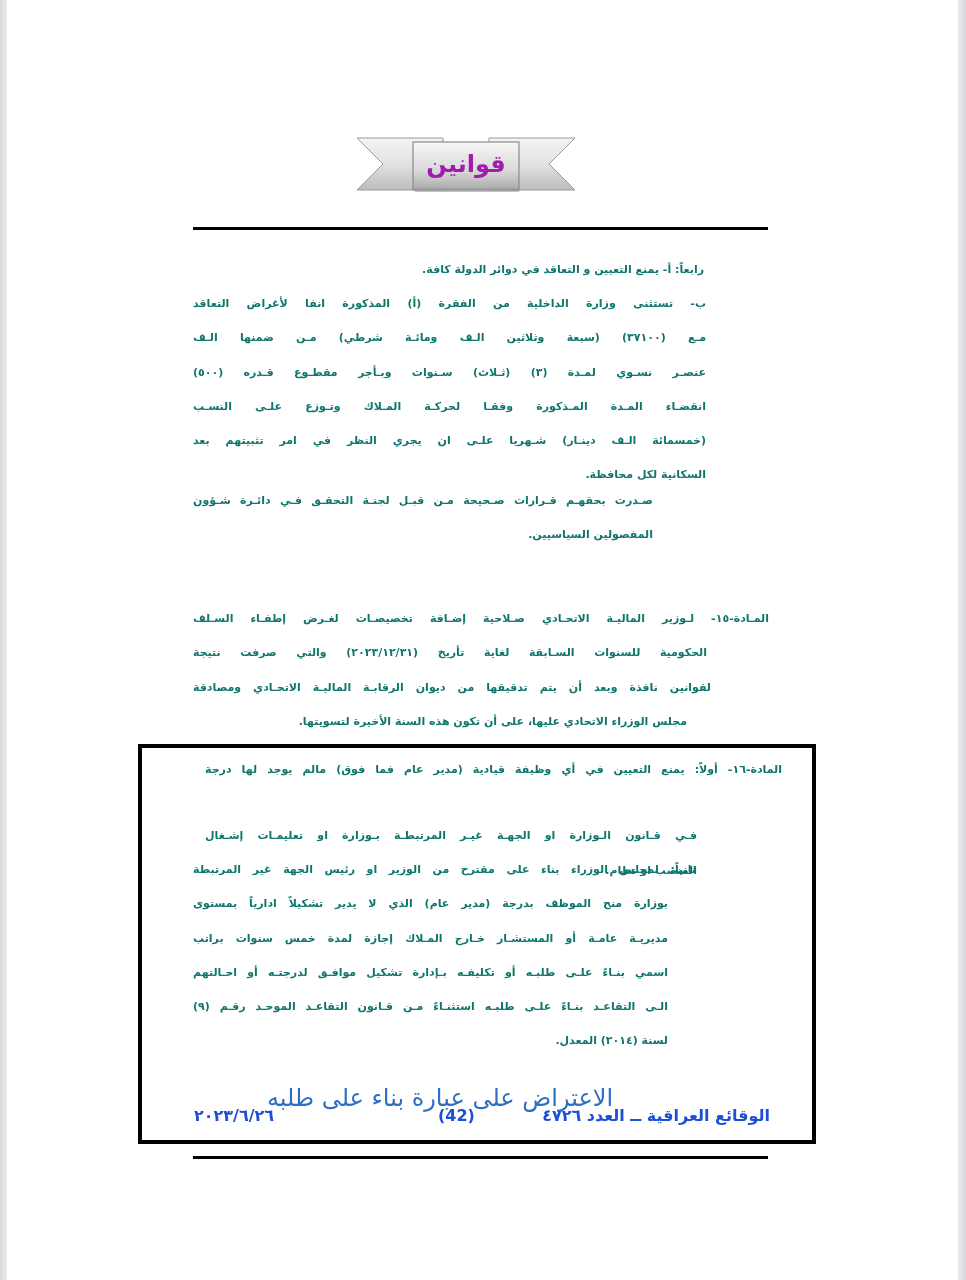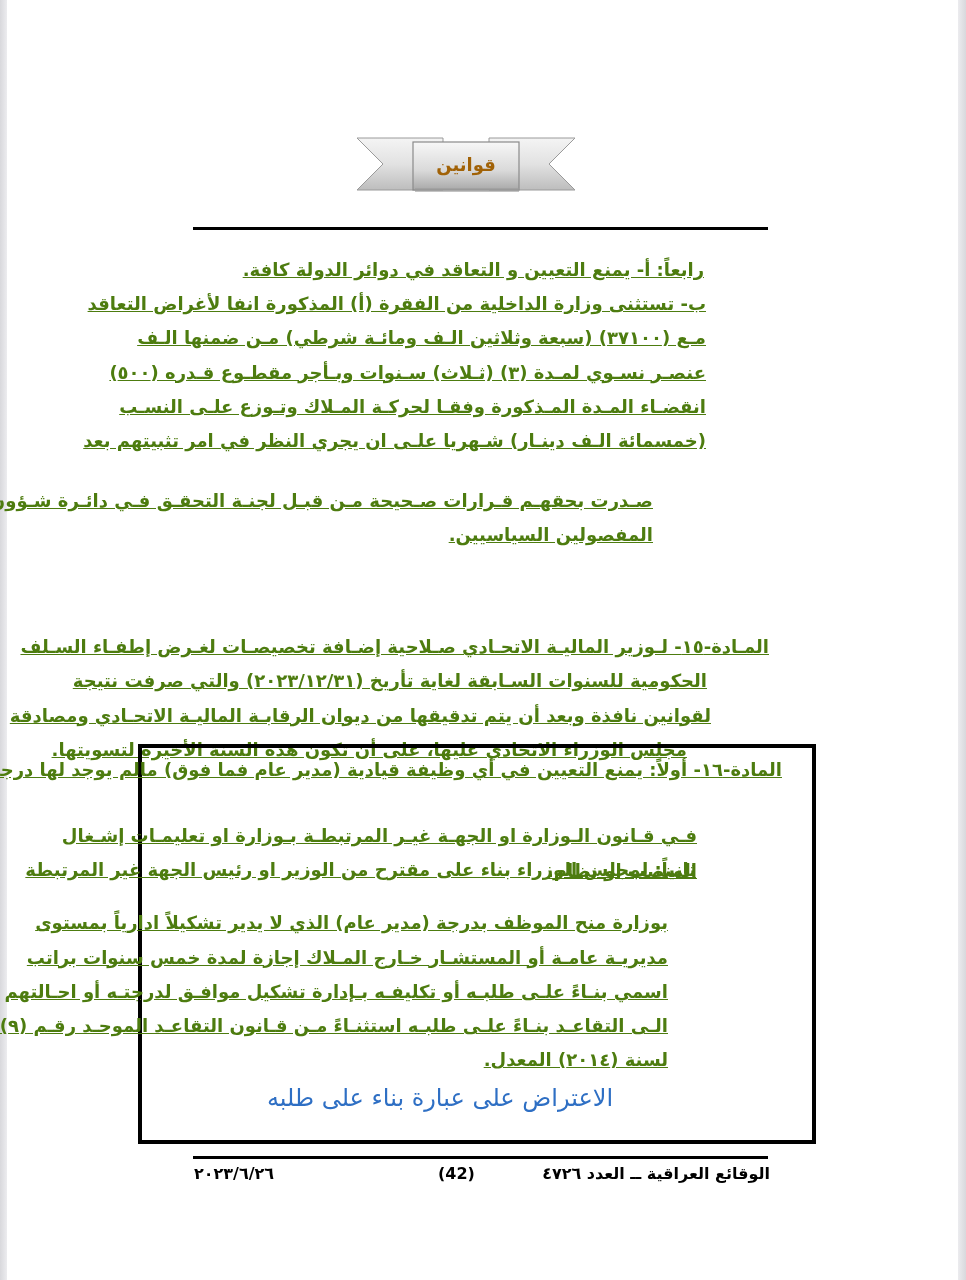--- a/index.html
+++ b/index.html
@@ -12,38 +12,38 @@
   .edge-left { position: absolute; left: 0; top: 0; width: 7px; height: 1280px;
     background: linear-gradient(to right, #d8d8dc, #ececef); }
   .edge-right { position: absolute; right: 0; top: 0; width: 8px; height: 1280px;
     background: linear-gradient(to left, #d8d8dc, #ececef); }
 
   
   .banner { position: absolute; left: 355px; top: 128px; width: 222px; height: 72px; }
   .banner svg { position: absolute; left: 0; top: 0; }
   .banner-title { position: absolute; left: 62px; top: 14px; width: 98px; height: 44px;
     display: flex; align-items: center; justify-content: center;
-    font-weight: bold; font-size: 18px; direction: rtl; color: #a16207; }
+    font-weight: bold; font-size: 24px; direction: rtl; color: #a21caf; }
 
   .rule-top { position: absolute; left: 193px; top: 227px; width: 575px; height: 3px; background: #000; }
 
   .para { position: absolute; direction: rtl; text-align: justify; text-align-last: right;
-    font-weight: bold; font-size: 18px; line-height: 34.3px; color: #4d7c0f; text-decoration: underline; }
+    font-weight: bold; font-size: 11px; line-height: 34.3px; color: #0f766e; }
   .para .ln { display: block; white-space: nowrap; text-align: justify; text-align-last: justify; }
   .para .ln.last { text-align-last: right; }
 
   .box { position: absolute; left: 138px; top: 744px; width: 670px; height: 392px;
     border: 4px solid #000; box-sizing: content-box; }
 
   .annotation { position: absolute; left: 230px; top: 1084px; width: 420px; text-align: center;
     direction: rtl; color: #2e6fc4; font-size: 24px; font-family: "DejaVu Sans", sans-serif; }
 
   .rule-bottom { position: absolute; left: 193px; top: 1156px; width: 575px; height: 3px; background: #000; }
 
-  .footer-item { position: absolute; top: 1164px; font-weight: bold; font-size: 16px; direction: rtl; color: #000000; white-space: nowrap; }
+  .footer-item { position: absolute; top: 1106px; font-weight: bold; font-size: 16px; direction: rtl; color: #1d4ed8; white-space: nowrap; }
 </style>
 </head>
 <body>
 
 <div class="edge-left"></div>
 <div class="edge-right"></div>
 
 <div class="banner">
   <svg width="222" height="72" viewBox="0 0 222 72">
     <defs>
@@ -74,45 +74,46 @@
 <div class="para" style="left:340px; top:253px; width:364px;">
   <span class="ln last">رابعاً: أ- يمنع التعيين و التعاقد في دوائر الدولة كافة.</span>
 </div>
 
 <div class="para" style="left:193px; top:287px; width:513px;">
   <span class="ln">ب- تستثنى وزارة الداخلية من الفقرة (أ) المذكورة انفا لأغراض التعاقد</span>
   <span class="ln">مـع (٣٧١٠٠) (سبعة وثلاثين الـف ومائـة شرطي) مـن ضمنها الـف</span>
   <span class="ln">عنصـر نسـوي لمـدة (٣) (ثـلاث) سـنوات وبـأجر مقطـوع قـدره (٥٠٠)</span>
   <span class="ln">انقضـاء المـدة المـذكورة وفقـا لحركـة المـلاك وتـوزع علـى النسـب</span>
   <span class="ln">(خمسمائة الـف دينـار) شـهريا علـى ان يجري النظر في امر تثبيتهم بعد</span>
+  <span class="ln last">السكانية لكل محافظة.</span>
 </div>
 
 <div class="para" style="left:193px; top:484px; width:510px;">
   <span class="ln" style="margin-right:50px;">صـدرت بحقهـم قـرارات صـحيحة مـن قبـل لجنـة التحقـق فـي دائـرة شـؤون</span>
   <span class="ln last" style="margin-right:50px;">المفصولين السياسيين.</span>
 </div>
 
-<div class="para" style="left:193px; top:630px; width:576px;">
+<div class="para" style="left:193px; top:602px; width:576px;">
   <span class="ln">المـادة-١٥- لـوزير الماليـة الاتحـادي صـلاحية إضـافة تخصيصـات لغـرض إطفـاء السـلف</span>
   <span class="ln" style="margin-right:62px;">الحكومية للسنوات السـابقة لغاية تأريخ (٢٠٢٣/١٢/٣١) والتي صرفت نتيجة</span>
   <span class="ln" style="margin-right:58px;">لقوانين نافذة وبعد أن يتم تدقيقها من ديوان الرقابـة الماليـة الاتحـادي ومصادقة</span>
   <span class="ln last" style="margin-right:82px;">مجلس الوزراء الاتحادي عليها، على أن تكون هذه السنة الأخيرة لتسويتها.</span>
 </div>
 
 <div class="box"></div>
 
 <div class="para" style="left:205px; top:753px; width:577px;">
   <span class="ln">المادة-١٦- أولاً: يمنع التعيين في أي وظيفة قيادية (مدير عام فما فوق) مالم يوجد لها درجة</span>
   <span class="ln" style="margin-right:85px;margin-top:32px;">فـي قـانون الـوزارة او الجهـة غيـر المرتبطـة بـوزارة او تعليمـات إشـغال</span>
   <span class="ln last" style="margin-right:85px;">المنصب او نظام.</span>
 </div>
 
 <div class="para" style="left:193px; top:853px; width:503px;">
   <span class="ln">ثانياً: لمجلس الوزراء بناء على مقترح من الوزير او رئيس الجهة غير المرتبطة</span>
-  <span class="ln" style="margin-right:28px;margin-top:19px;">بوزارة منح الموظف بدرجة (مدير عام) الذي لا يدير تشكيلاً ادارياً بمستوى</span>
+  <span class="ln" style="margin-right:28px;">بوزارة منح الموظف بدرجة (مدير عام) الذي لا يدير تشكيلاً ادارياً بمستوى</span>
   <span class="ln" style="margin-right:28px;">مديريـة عامـة أو المستشـار خـارج المـلاك إجازة لمدة خمس سنوات براتب</span>
   <span class="ln" style="margin-right:28px;">اسمي بنـاءً علـى طلبـه أو تكليفـه بـإدارة تشكيل موافـق لدرجتـه أو احـالتهم</span>
   <span class="ln" style="margin-right:28px;">الـى التقاعـد بنـاءً علـى طلبـه استثنـاءً مـن قـانون التقاعـد الموحـد  رقـم (٩)</span>
   <span class="ln last" style="margin-right:28px;">لسنة (٢٠١٤) المعدل.</span>
 </div>
 
 <div class="annotation">الاعتراض على عبارة بناء على طلبه</div>
 
 <div class="rule-bottom"></div>
 

